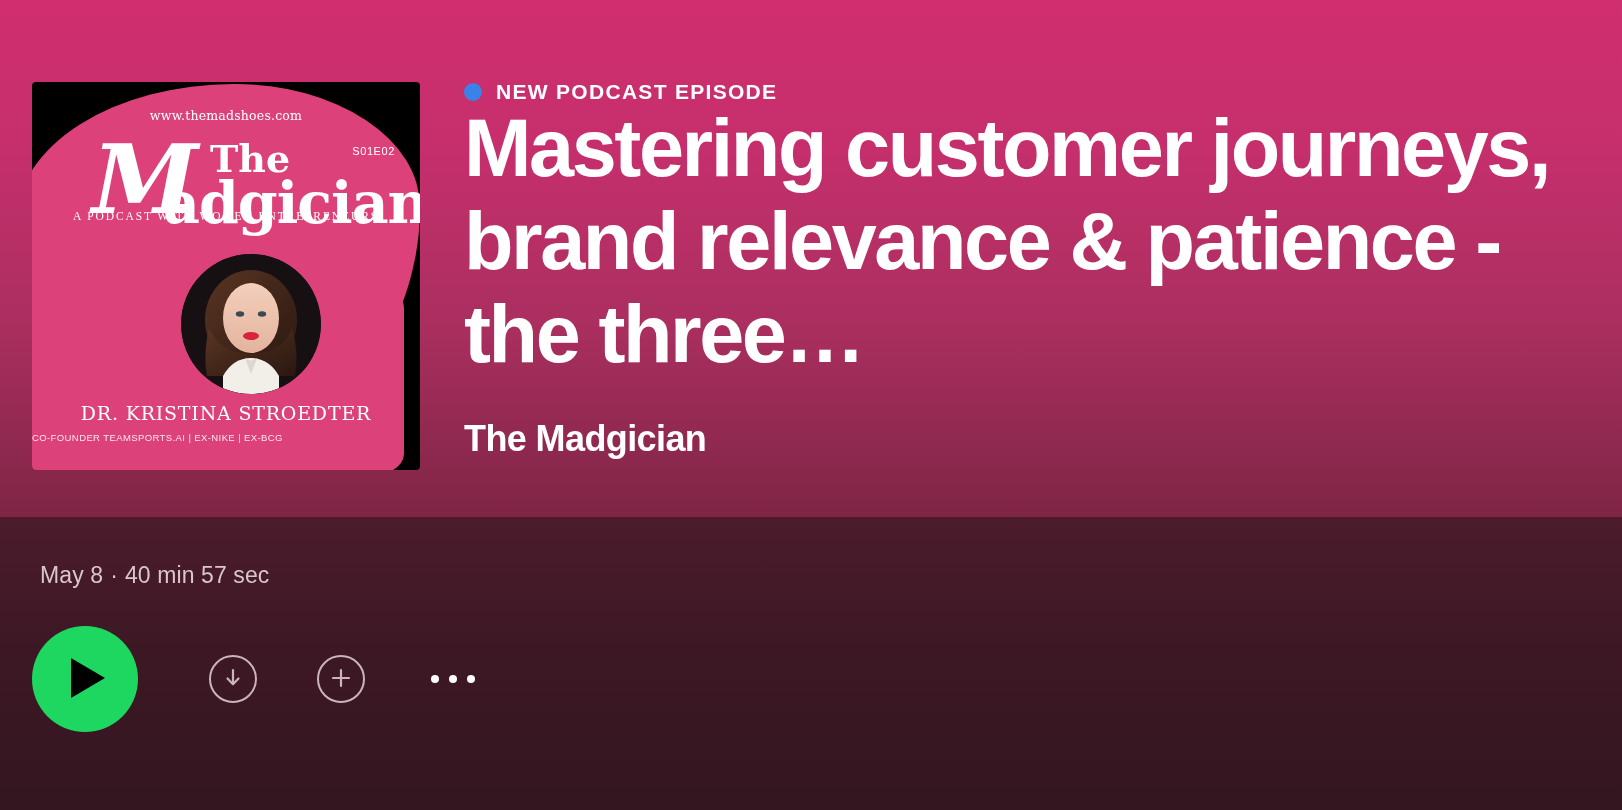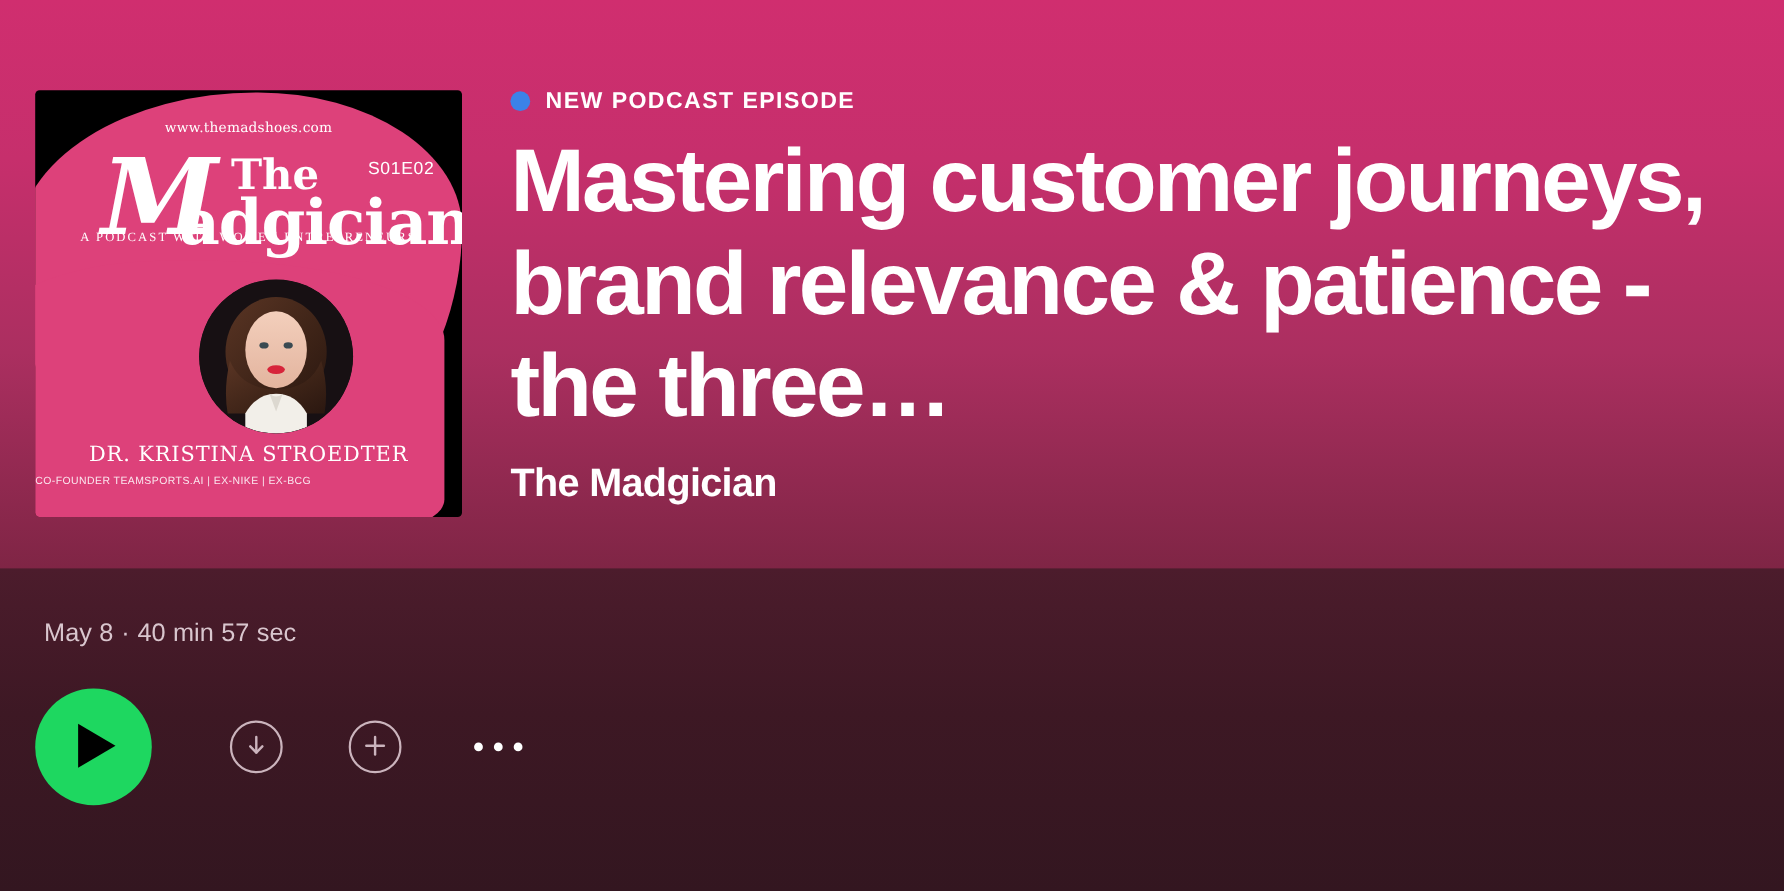--- a/index.html
+++ b/index.html
@@ -61,21 +61,21 @@
   }
   .logo-mad {
     position:absolute; left:131px; top:56px;
     font-family:"DejaVu Serif", serif;
     font-size:57px; line-height:57px; font-weight:700; color:#fff;
     letter-spacing:-1px;
   }
   .art-ep {
     position:absolute; right:25px; top:63px;
     font-family:"Liberation Sans", sans-serif;
-    font-size:16px; color:#ffffff; letter-spacing:.6px;
+    font-size:11px; color:#ffffff; letter-spacing:.6px;
   }
   .art-tagline {
     position:absolute; left:0; right:0; top:128px; text-align:center;
     font-family:Liberation Serif, serif;
     font-size:11.5px; color:#ffffff; letter-spacing:1.9px; white-space:nowrap;
   }
   .art-photo {
     position:absolute; left:149px; top:172px; width:140px; height:140px;
     border-radius:50%; overflow:hidden; background:#1a1418;
   }
@@ -97,21 +97,21 @@
   }
   .eyebrow-dot {
     width:18px; height:18px; border-radius:50%; background:#3b82e8; flex:none;
   }
   .eyebrow-label {
     font-family:"Liberation Sans", sans-serif;
     font-size:21px; font-weight:700; color:#ffffff; letter-spacing:1.3px;
     white-space:nowrap;
   }
   .ep-title {
-    position:absolute; left:0; top:119px; width:1158px;
+    position:absolute; left:0; top:102px; width:1158px;
     font-family:"Liberation Sans", sans-serif;
     font-size:81px; line-height:93px; font-weight:700; color:#ffffff;
     letter-spacing:-2.4px;
     white-space:pre-wrap;
   }
   .show-name {
     position:absolute; left:0; top:418px;
     font-family:"Liberation Sans", sans-serif;
     font-size:36px; font-weight:700; color:#ffffff; letter-spacing:-.6px;
   }

